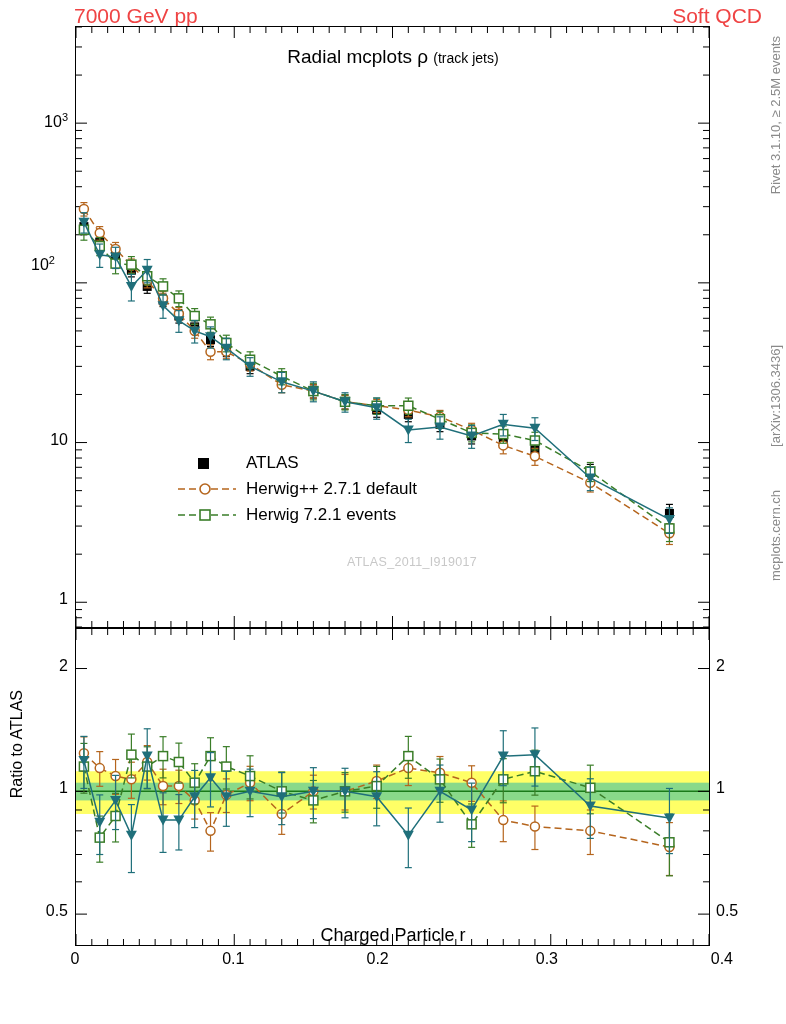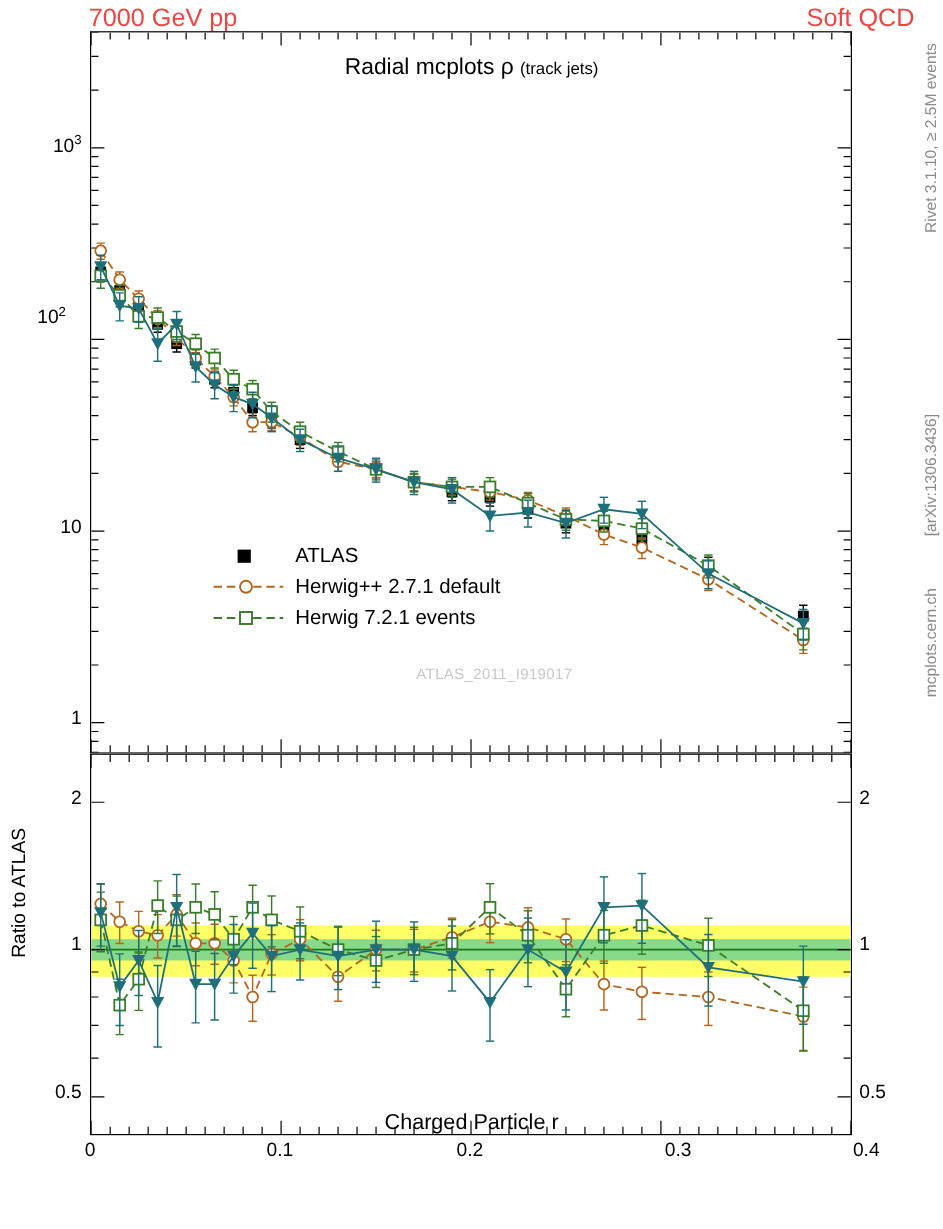--- a/index.html
+++ b/index.html
@@ -985,18 +985,18 @@
       <div class="tick tick-y" style="left: 18px; top: 254px; text-align: center; width: 50px;">10<span class="sup">2</span></div>
       <div class="tick tick-y" style="left: 18px; top: 111.151px; text-align: right; width: 50px;">10<span class="sup">3</span></div>
       <div class="tick tick-y" style="left: 18px; top: 902.113px; text-align: right; width: 50px;">0.5</div>
       <div class="tick " style="left: 716px; top: 902.113px; text-align: left; width: 50px;">0.5</div>
       <div class="tick tick-y" style="left: 18px; top: 779.322px; text-align: right; width: 50px;">1</div>
       <div class="tick " style="left: 716px; top: 779.322px; text-align: left; width: 50px;">1</div>
       <div class="tick tick-y" style="left: 18px; top: 656.53px; text-align: right; width: 50px;">2</div>
       <div class="tick " style="left: 716px; top: 656.53px; text-align: left; width: 50px;">2</div>
       <div class="tick " style="left: 50px; top: 950px; text-align: center; width: 50px;">0</div>
       <div class="tick " style="left: 208.25px; top: 950px; text-align: center; width: 50px;">0.1</div>
-      <div class="tick " style="left: 366.5px; top: 950px; text-align: center; width: 50px;">0.2</div>
-      <div class="tick " style="left: 554px; top: 950px; text-align: left; width: 50px;">0.3</div>
+      <div class="tick " style="left: 366.5px; top: 950px; width: 50px;">0.2</div>
+      <div class="tick " style="left: 508px; top: 950px; text-align: right; width: 50px;">0.3</div>
       <div class="tick " style="left: 683px; top: 950px; text-align: right; width: 50px;">0.4</div>
     </div>
 
 </div>
 
 </body></html>

